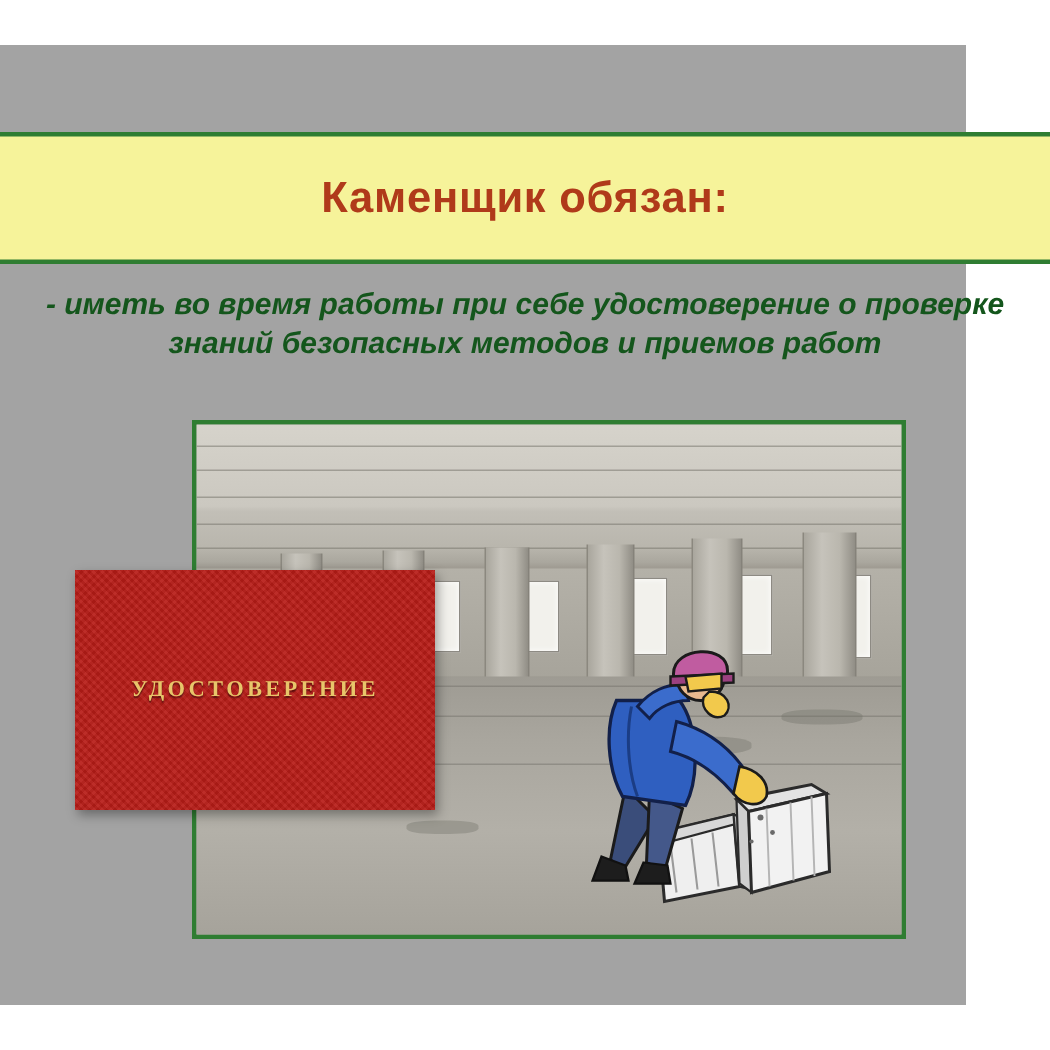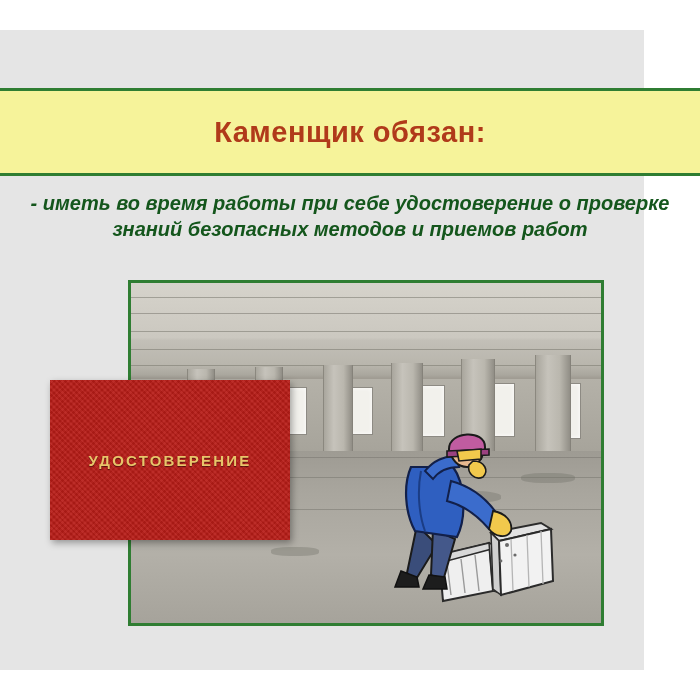--- a/index.html
+++ b/index.html
@@ -13,21 +13,21 @@
     font-family: "Liberation Sans", sans-serif;
     overflow: hidden;
   }
 
   .slide {
     position: absolute;
     left: 0;
     top: 30px;
     width: 644px;
     height: 640px;
-    background: #e5e5e5;
+    background: #a3a3a3;
     box-sizing: border-box;
     padding-left: 36px;
   }
 
   
   .title-band {
     position: absolute;
     left: 0;
     top: 58px;
     width: 700px;
@@ -148,21 +148,21 @@
     background: #b71c17;
     background-image:
       repeating-linear-gradient(45deg, rgba(255,255,255,0.045) 0 2px, rgba(0,0,0,0.05) 2px 4px),
       repeating-linear-gradient(-45deg, rgba(255,255,255,0.035) 0 2px, rgba(0,0,0,0.04) 2px 4px);
     box-shadow: 2px 3px 7px rgba(0,0,0,0.35);
     display: flex;
     align-items: center;
     justify-content: center;
   }
   .certificate-text {
-    font-family: Liberation Sans, sans-serif;
+    font-family: Liberation Serif, serif;
     font-size: 15px;
     font-weight: bold;
     letter-spacing: 2.2px;
     color: #e8c56a;
     text-shadow: 0 1px 1px rgba(0,0,0,0.5);
   }
 </style>
 </head>
 <body>
 

